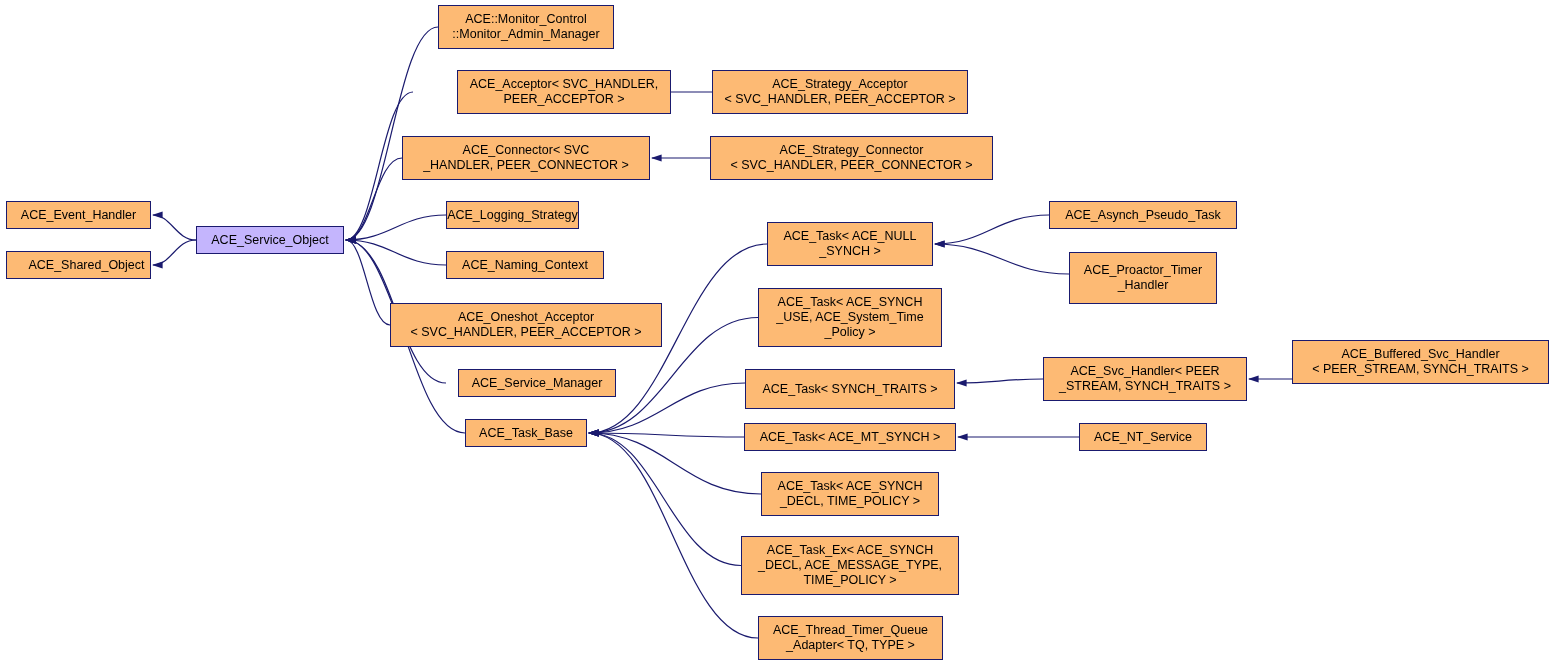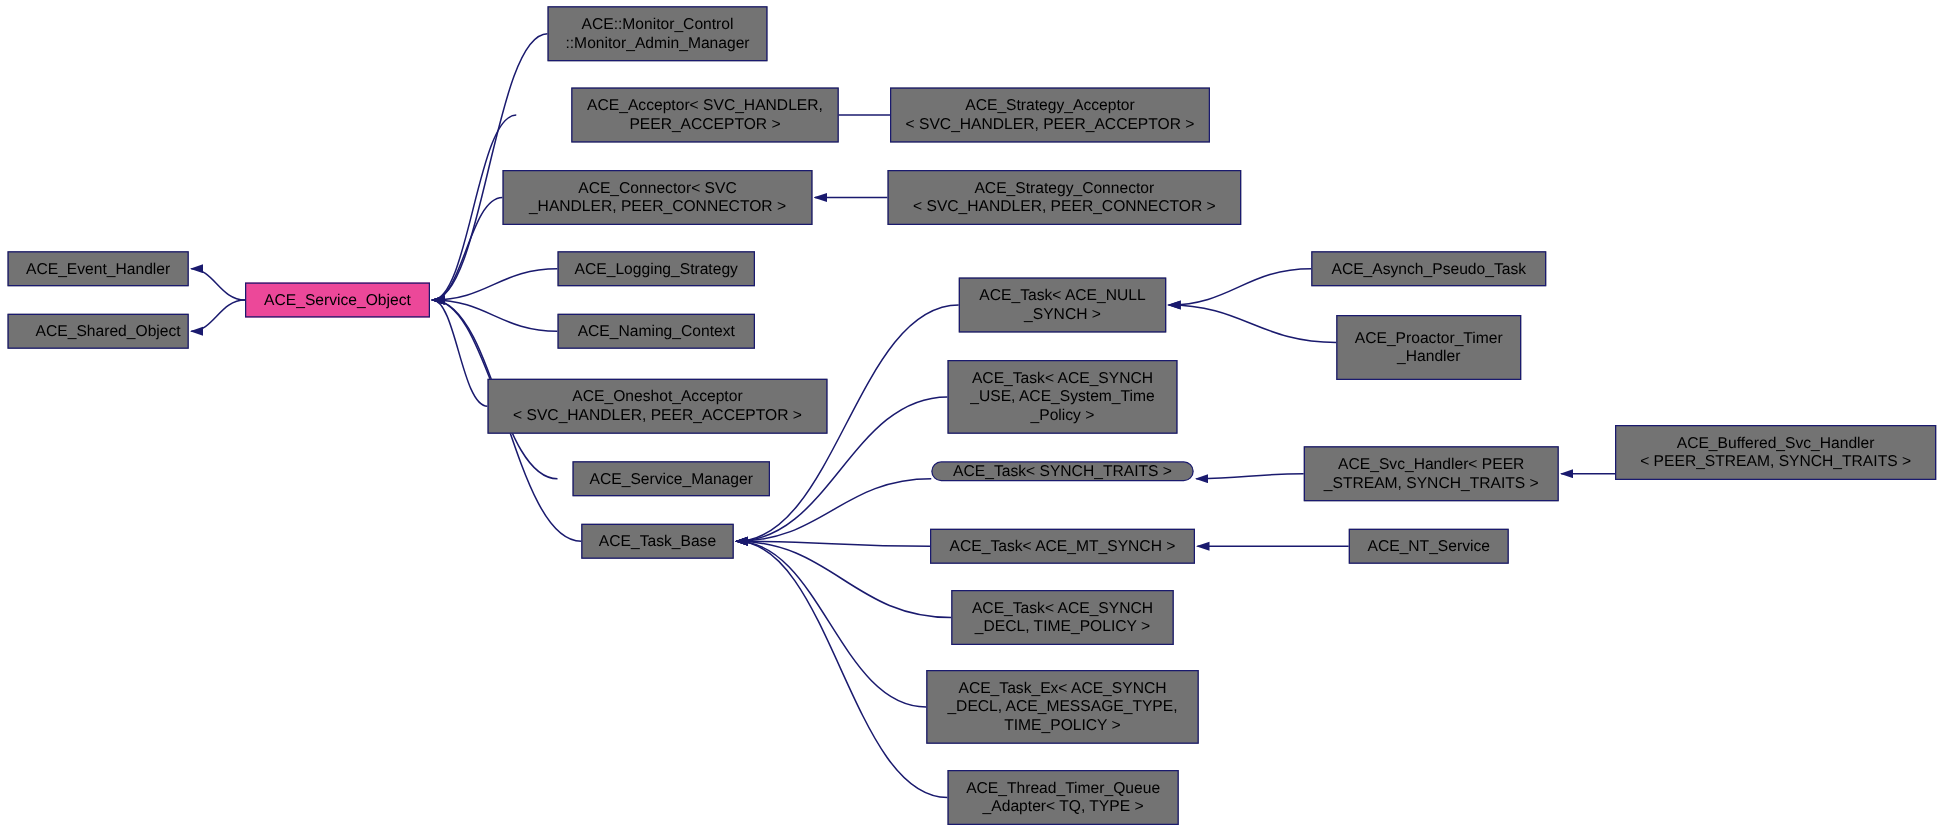--- a/index.html
+++ b/index.html
@@ -22,33 +22,33 @@
     left: 0;
     top: 0;
     width: 1555px;
     height: 665px;
     pointer-events: none;
   }
   .node {
     position: absolute;
     box-sizing: border-box;
     border: 1px solid #1a1a6e;
-    background: #737373;
+    background: #fdba74;
     color: #000000;
     font-size: 12.5px;
     line-height: 15px;
     display: flex;
     align-items: center;
     justify-content: center;
     text-align: center;
     white-space: pre;
     padding: 0 4px;
   }
   .node.highlight {
-    background: #ec4899;
+    background: #c4b5fd;
   }
 </style>
 </head>
 <body>
 
 <div id="canvas">
   <svg class="edges" viewBox="0 0 1555 665">
     <defs>
       <marker id="arrow" markerWidth="9" markerHeight="9" refX="8" refY="3" orient="auto" markerUnits="strokeWidth">
         <path d="M0,0 L9,3 L0,6 z" fill="#1a1a6e"></path>
@@ -88,35 +88,35 @@
       <div class="node" style="left: 438px; top: 5px; width: 176px; height: 44px;"><span>ACE::Monitor_Control
 ::Monitor_Admin_Manager</span></div>
       <div class="node" style="left: 413px; top: 70px; width: 214px; height: 44px; margin-left: 44px;"><span>ACE_Acceptor&lt; SVC_HANDLER,
 PEER_ACCEPTOR &gt;</span></div>
       <div class="node" style="left: 712px; top: 70px; width: 256px; height: 44px;"><span>ACE_Strategy_Acceptor
 &lt; SVC_HANDLER, PEER_ACCEPTOR &gt;</span></div>
       <div class="node" style="left: 402px; top: 136px; width: 248px; height: 44px;"><span>ACE_Connector&lt; SVC
 _HANDLER, PEER_CONNECTOR &gt;</span></div>
       <div class="node" style="left: 710px; top: 136px; width: 283px; height: 44px;"><span>ACE_Strategy_Connector
 &lt; SVC_HANDLER, PEER_CONNECTOR &gt;</span></div>
-      <div class="node" style="left: 446px; top: 201px; width: 158px; height: 28px;"><span>ACE_Logging_Strategy</span></div>
+      <div class="node" style="left: 446px; top: 201px; width: 133px; height: 28px;"><span>ACE_Logging_Strategy</span></div>
       <div class="node" style="left: 446px; top: 251px; width: 158px; height: 28px;"><span>ACE_Naming_Context</span></div>
       <div class="node" style="left: 390px; top: 303px; width: 272px; height: 44px;"><span>ACE_Oneshot_Acceptor
 &lt; SVC_HANDLER, PEER_ACCEPTOR &gt;</span></div>
       <div class="node" style="left: 446px; top: 369px; width: 158px; height: 28px; margin-left: 12px;"><span>ACE_Service_Manager</span></div>
       <div class="node" style="left: 465px; top: 419px; width: 122px; height: 28px;"><span>ACE_Task_Base</span></div>
       <div class="node" style="left: 767px; top: 222px; width: 166px; height: 44px;"><span>ACE_Task&lt; ACE_NULL
 _SYNCH &gt;</span></div>
       <div class="node" style="left: 1049px; top: 201px; width: 188px; height: 28px;"><span>ACE_Asynch_Pseudo_Task</span></div>
       <div class="node" style="left: 1069px; top: 252px; width: 148px; height: 52px;"><span>ACE_Proactor_Timer
 _Handler</span></div>
       <div class="node" style="left: 758px; top: 288px; width: 184px; height: 59px;"><span>ACE_Task&lt; ACE_SYNCH
 _USE, ACE_System_Time
 _Policy &gt;</span></div>
-      <div class="node" style="left: 745px; top: 369px; width: 210px; height: 16px; border-radius: 13px;"><span>ACE_Task&lt; SYNCH_TRAITS &gt;</span></div>
+      <div class="node" style="left: 745px; top: 369px; width: 210px; height: 40px;"><span>ACE_Task&lt; SYNCH_TRAITS &gt;</span></div>
       <div class="node" style="left: 1043px; top: 357px; width: 204px; height: 44px;"><span>ACE_Svc_Handler&lt; PEER
 _STREAM, SYNCH_TRAITS &gt;</span></div>
       <div class="node" style="left: 1292px; top: 340px; width: 257px; height: 44px;"><span>ACE_Buffered_Svc_Handler
 &lt; PEER_STREAM, SYNCH_TRAITS &gt;</span></div>
       <div class="node" style="left: 744px; top: 423px; width: 212px; height: 28px;"><span>ACE_Task&lt; ACE_MT_SYNCH &gt;</span></div>
       <div class="node" style="left: 1079px; top: 423px; width: 128px; height: 28px;"><span>ACE_NT_Service</span></div>
       <div class="node" style="left: 761px; top: 472px; width: 178px; height: 44px;"><span>ACE_Task&lt; ACE_SYNCH
 _DECL, TIME_POLICY &gt;</span></div>
       <div class="node" style="left: 741px; top: 536px; width: 218px; height: 59px;"><span>ACE_Task_Ex&lt; ACE_SYNCH
 _DECL, ACE_MESSAGE_TYPE,

